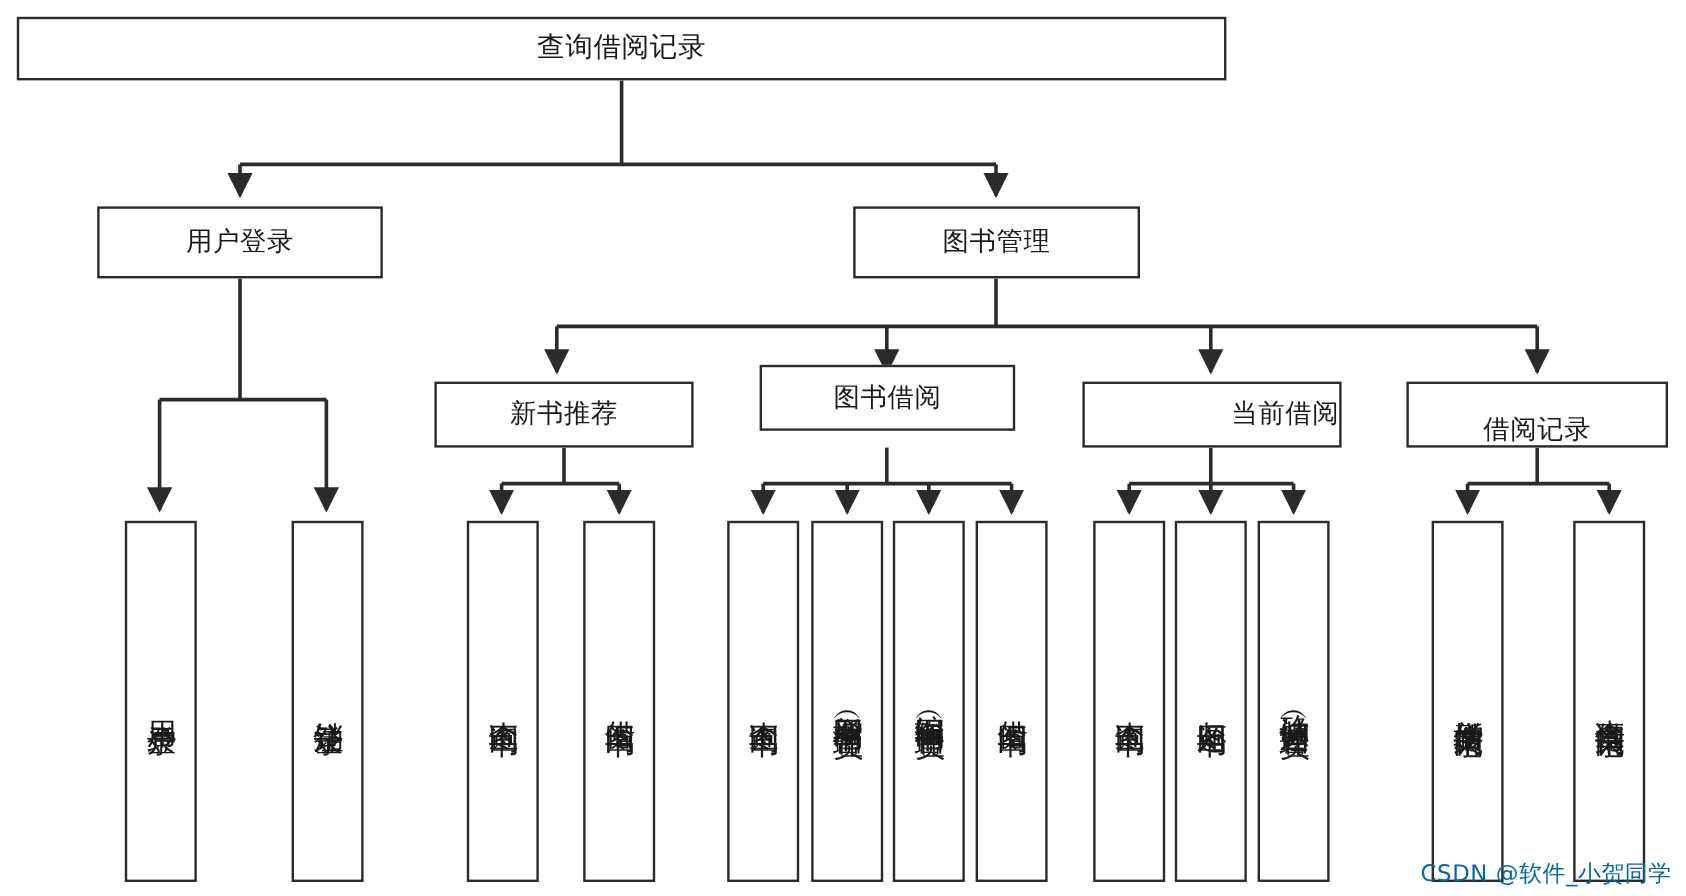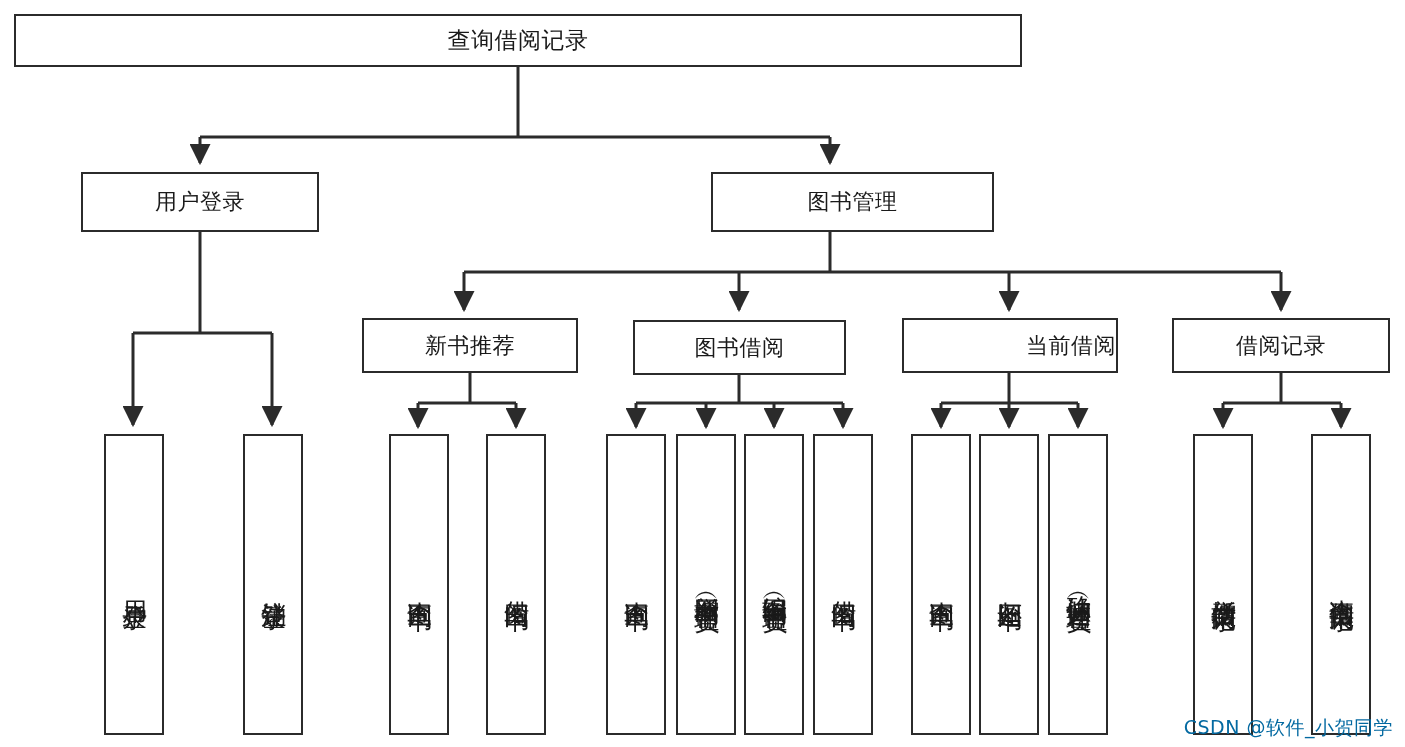--- a/index.html
+++ b/index.html
@@ -123,34 +123,34 @@
     </g>
   </svg>
 
   <div class="node root" style="left:14px; top:14px; width:1008px; height:53px;">
     <span class="node-label">查询借阅记录</span>
   </div>
 
   <div class="node level1" style="left:81px; top:172px; width:238px; height:60px;">
     <span class="node-label">用户登录</span>
   </div>
-  <div class="node level1" style="left:711px; top:172px; width:283px; height:60px;align-items:center;">
+  <div class="node level1" style="left:711px; top:172px; width:239px; height:60px;align-items:center;">
     <span class="node-label">图书管理</span>
   </div>
 
   <div class="node level2" style="left:362px; top:318px; width:216px; height:55px;">
     <span class="node-label">新书推荐</span>
   </div>
-  <div class="node level2" style="left:633px; top:320px; width:213px; height:55px;">
+  <div class="node level2" style="left:633px; top:304px; width:213px; height:55px;">
     <span class="node-label">图书借阅</span>
   </div>
   <div class="node level2" style="left:902px; top:318px; width:216px; height:55px;justify-content:flex-end;">
     <span class="node-label">当前借阅</span>
   </div>
-  <div class="node level2" style="left:1172px; top:318px; width:218px; height:55px;">
+  <div class="node level2" style="left:1172px; top:318px; width:218px; height:55px;align-items:flex-end;">
     <span class="node-label">借阅记录</span>
   </div>
 
   <div class="node leaf" style="left:104px; top:434px; width:60px; height:301px;">
     <span class="node-label">用户登录</span>
   </div>
   <div class="node leaf" style="left:243px; top:434px; width:60px; height:301px;">
     <span class="node-label">注销登录</span>
   </div>
 

